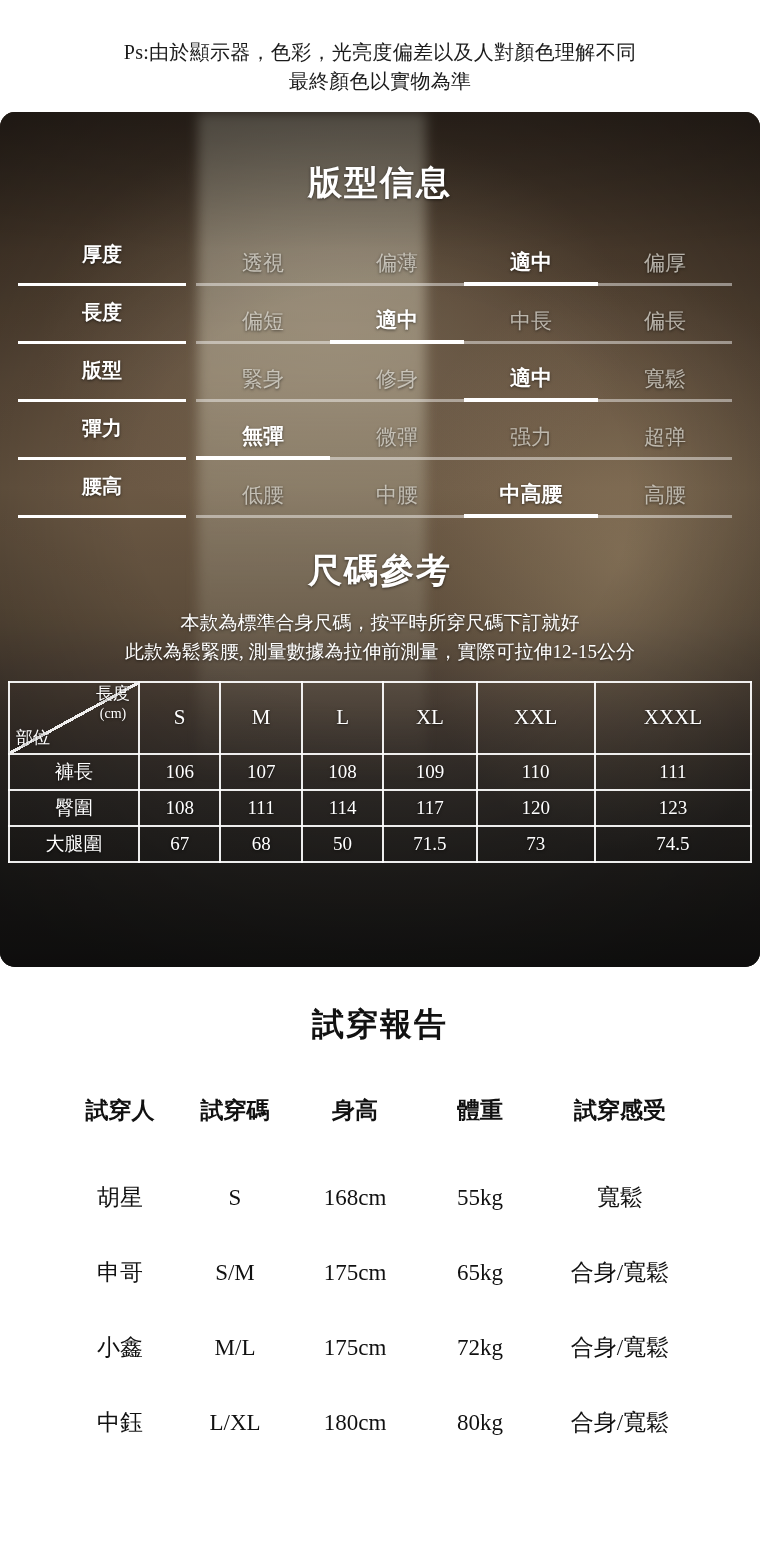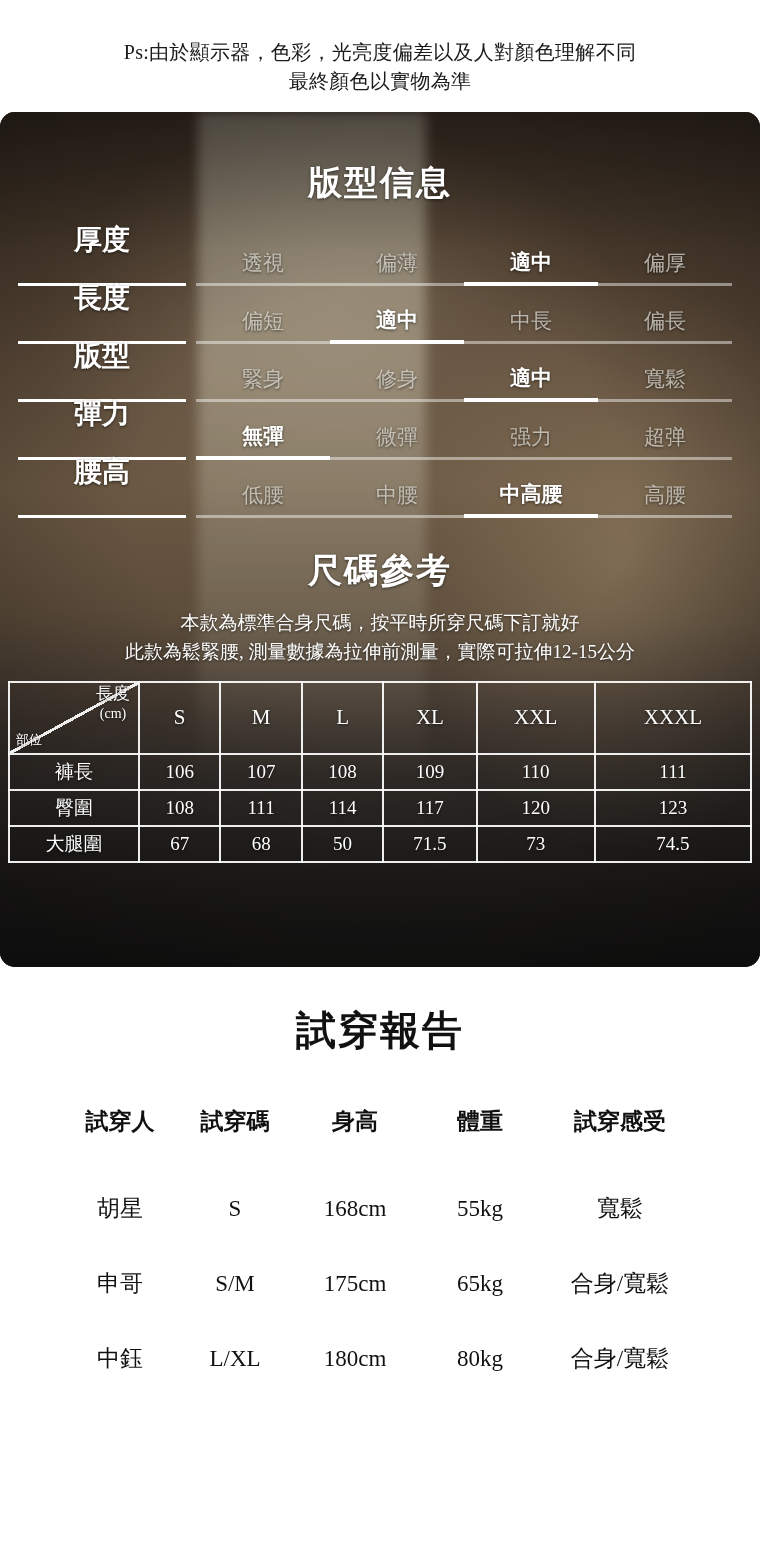--- a/index.html
+++ b/index.html
@@ -91,24 +91,24 @@
     padding: 0 28px 0 18px;
   }
   .fit-row {
     display: flex;
     align-items: flex-end;
     height: 58px;
   }
   .fit-label {
     width: 168px;
     text-align: center;
-    font-size: 28px;
+    font-size: 20px;
     font-weight: bold;
     color: #fff;
-    padding-bottom: 24px;
+    padding-bottom: 15px;
     border-bottom: 3px solid #ffffff;
     text-shadow: 0 1px 3px rgba(0,0,0,0.6);
     margin-right: 10px;
   }
   .fit-opts {
     flex: 1;
     display: flex;
     align-items: flex-end;
   }
   .fit-opt {
@@ -173,39 +173,39 @@
     top: 2px;
     font-size: 17px;
     line-height: 1.1;
     text-align: center;
   }
   .corner-top small { font-size: 14px; }
   .corner-bottom {
     position: absolute;
     left: 6px;
     bottom: 4px;
-    font-size: 13px;
+    font-size: 17px;
   }
   table.size-table th.size-head {
     font-size: 21px;
     font-weight: normal;
   }
   table.size-table td.row-head {
     font-size: 19px;
   }
 
   
   .report {
     position: relative;
     background: #fff;
     padding-top: 36px;
   }
   .report-title {
     text-align: center;
-    font-size: 40px;
+    font-size: 32px;
     font-weight: bold;
     color: #111;
     letter-spacing: 2px;
   }
   table.report-table {
     margin: 34px auto 0 auto;
     width: 640px;
     border-collapse: collapse;
     font-size: 23px;
   }
@@ -383,20 +383,27 @@
           <td>寬鬆</td>
         </tr>
         <tr>
           <td>申哥</td>
           <td>S/M</td>
           <td>175cm</td>
           <td>65kg</td>
           <td>合身/寬鬆</td>
         </tr>
         <tr>
+          <td>小鑫</td>
+          <td>M/L</td>
+          <td>175cm</td>
+          <td>72kg</td>
+          <td>合身/寬鬆</td>
+        </tr>
+        <tr>
           <td>中鈺</td>
           <td>L/XL</td>
           <td>180cm</td>
           <td>80kg</td>
           <td>合身/寬鬆</td>
         </tr>
       </tbody>
     </table>
   </div>
 

